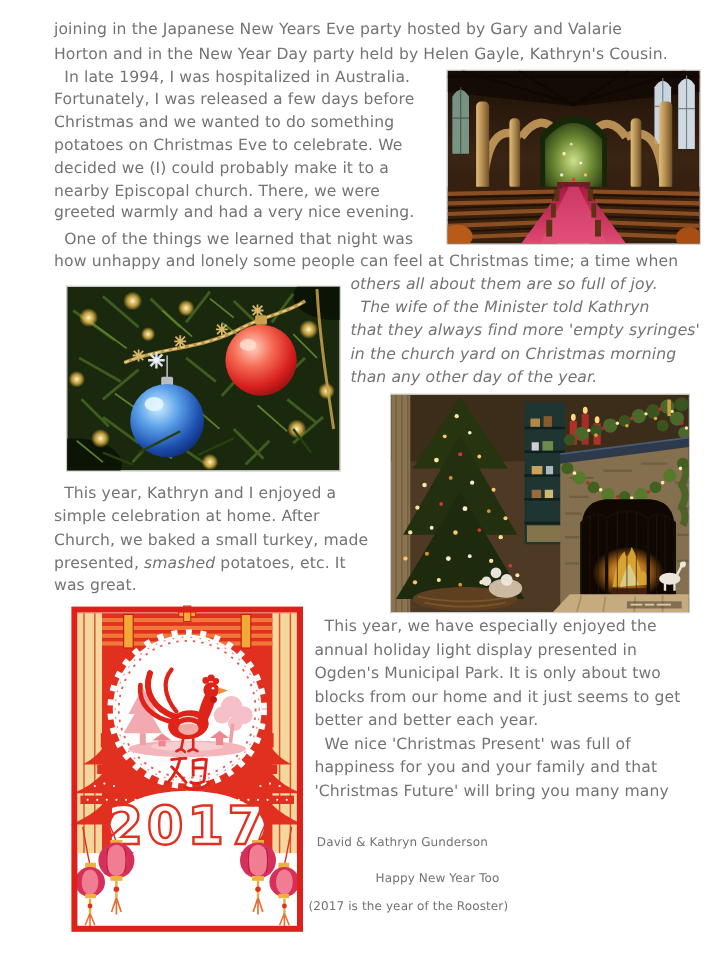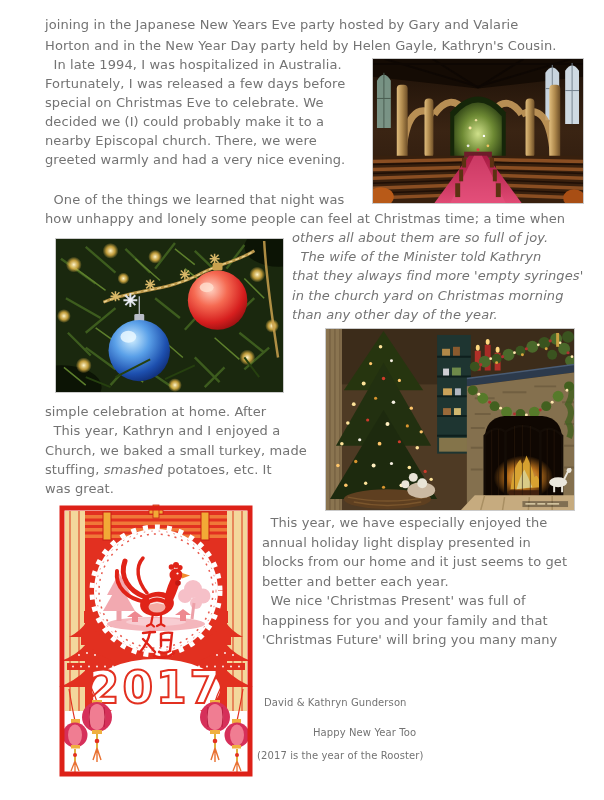--- a/index.html
+++ b/index.html
@@ -85,21 +85,22 @@
       <rect x="121" y="112" width="4" height="12" fill="#5c3212"></rect>
         <rect x="124" y="126" width="5" height="14" fill="#5c3212"></rect>
       <ellipse cx="8" cy="140" rx="13" ry="10" fill="#b85a18"></ellipse>
       <ellipse cx="203" cy="141" rx="11" ry="9" fill="#a84e14"></ellipse>
     </svg>
   </figure>
 
   <div class="tb" style="left:33px;top:56px;line-height:18.9px;">
     <div class="ln">  In late 1994, I was hospitalized in Australia.</div>
     <div class="ln">Fortunately, I was released a few days before</div>
-    <div class="ln">special on Christmas Eve to celebrate. We</div>
+    <div class="ln">Christmas and we wanted to do something</div>
+    <div class="ln">potatoes on Christmas Eve to celebrate. We</div>
     <div class="ln">decided we (I) could probably make it to a</div>
     <div class="ln">nearby Episcopal church. There, we were</div>
     <div class="ln">greeted warmly and had a very nice evening.</div>
   </div>
 
   <div class="tb" style="left:33px;top:191px;line-height:18.5px;">
     <div class="ln">  One of the things we learned that night was</div>
     <div class="ln">how unhappy and lonely some people can feel at Christmas time; a time when</div>
   </div>
 
@@ -313,24 +314,24 @@
       <path d="M240,152 L244,144 M244,144 L247,141 M230,158 V165 M238,158 V165" stroke="#eae6dc" stroke-width="2" fill="none"></path>
       <circle cx="245" cy="143" r="2.5" fill="#eae6dc"></circle>
       <rect x="198" y="174" width="46" height="6" fill="#000000" opacity="0.35"></rect>
       <rect x="201" y="176" width="10" height="1.6" fill="#d8c9a4"></rect>
         <rect x="213" y="176" width="8" height="1.6" fill="#d8c9a4"></rect>
         <rect x="223" y="176" width="12" height="1.6" fill="#d8c9a4"></rect>
     </svg>
   </figure>
 
   <div class="tb" style="left:33px;top:402px;line-height:19.3px;">
+    <div class="ln">  This year, Kathryn and I enjoyed a</div>
     <div class="ln">simple celebration at home. After</div>
-    <div class="ln">  This year, Kathryn and I enjoyed a</div>
     <div class="ln">Church, we baked a small turkey, made</div>
-    <div class="ln"><span>stuffing, </span><span class="it">smashed</span><span> potatoes, etc. It</span></div>
+    <div class="ln"><span>presented, </span><span class="it">smashed</span><span> potatoes, etc. It</span></div>
     <div class="ln">was great.</div>
   </div>
 
   <figure class="ph" style="left:45px;top:503px;width:198px;height:276px;">
     <svg viewBox="0 0 198 276" preserveAspectRatio="none">
       <rect width="198" height="276" fill="#ffffff"></rect>
       <rect x="8" y="8" width="182" height="200" fill="#e23020"></rect>
       <rect x="8" y="8" width="20" height="200" fill="#f3d79c"></rect>
       <rect x="170" y="8" width="20" height="200" fill="#f3d79c"></rect>
       <path d="M13,8 V208 M22,8 V208 M176,8 V208 M185,8 V208" stroke="#e05030" stroke-width="1.2"></path>
@@ -467,20 +468,21 @@
         <path d="M180,258 L176,268 M180,258 L180,270 M180,258 L184,268" stroke="#e87030" stroke-width="1.3" fill="none"></path>
       </g>
 
       <rect x="5" y="5" width="188" height="266" fill="none" stroke="#dd2118" stroke-width="5"></rect>
     </svg>
   </figure>
 
   <div class="tb" style="left:250px;top:513px;line-height:19.5px;">
     <div class="ln">  This year, we have especially enjoyed the</div>
     <div class="ln">annual holiday light display presented in</div>
+    <div class="ln">Ogden's Municipal Park. It is only about two</div>
     <div class="ln">blocks from our home and it just seems to get</div>
     <div class="ln">better and better each year.</div>
     <div class="ln">  We nice 'Christmas Present' was full of</div>
     <div class="ln">happiness for you and your family and that</div>
     <div class="ln">'Christmas Future' will bring you many many</div>
   </div>
 
   <div class="tb sig" style="left:252px;top:697px;">
     <div class="ln">David &amp; Kathryn Gunderson</div>
   </div>

